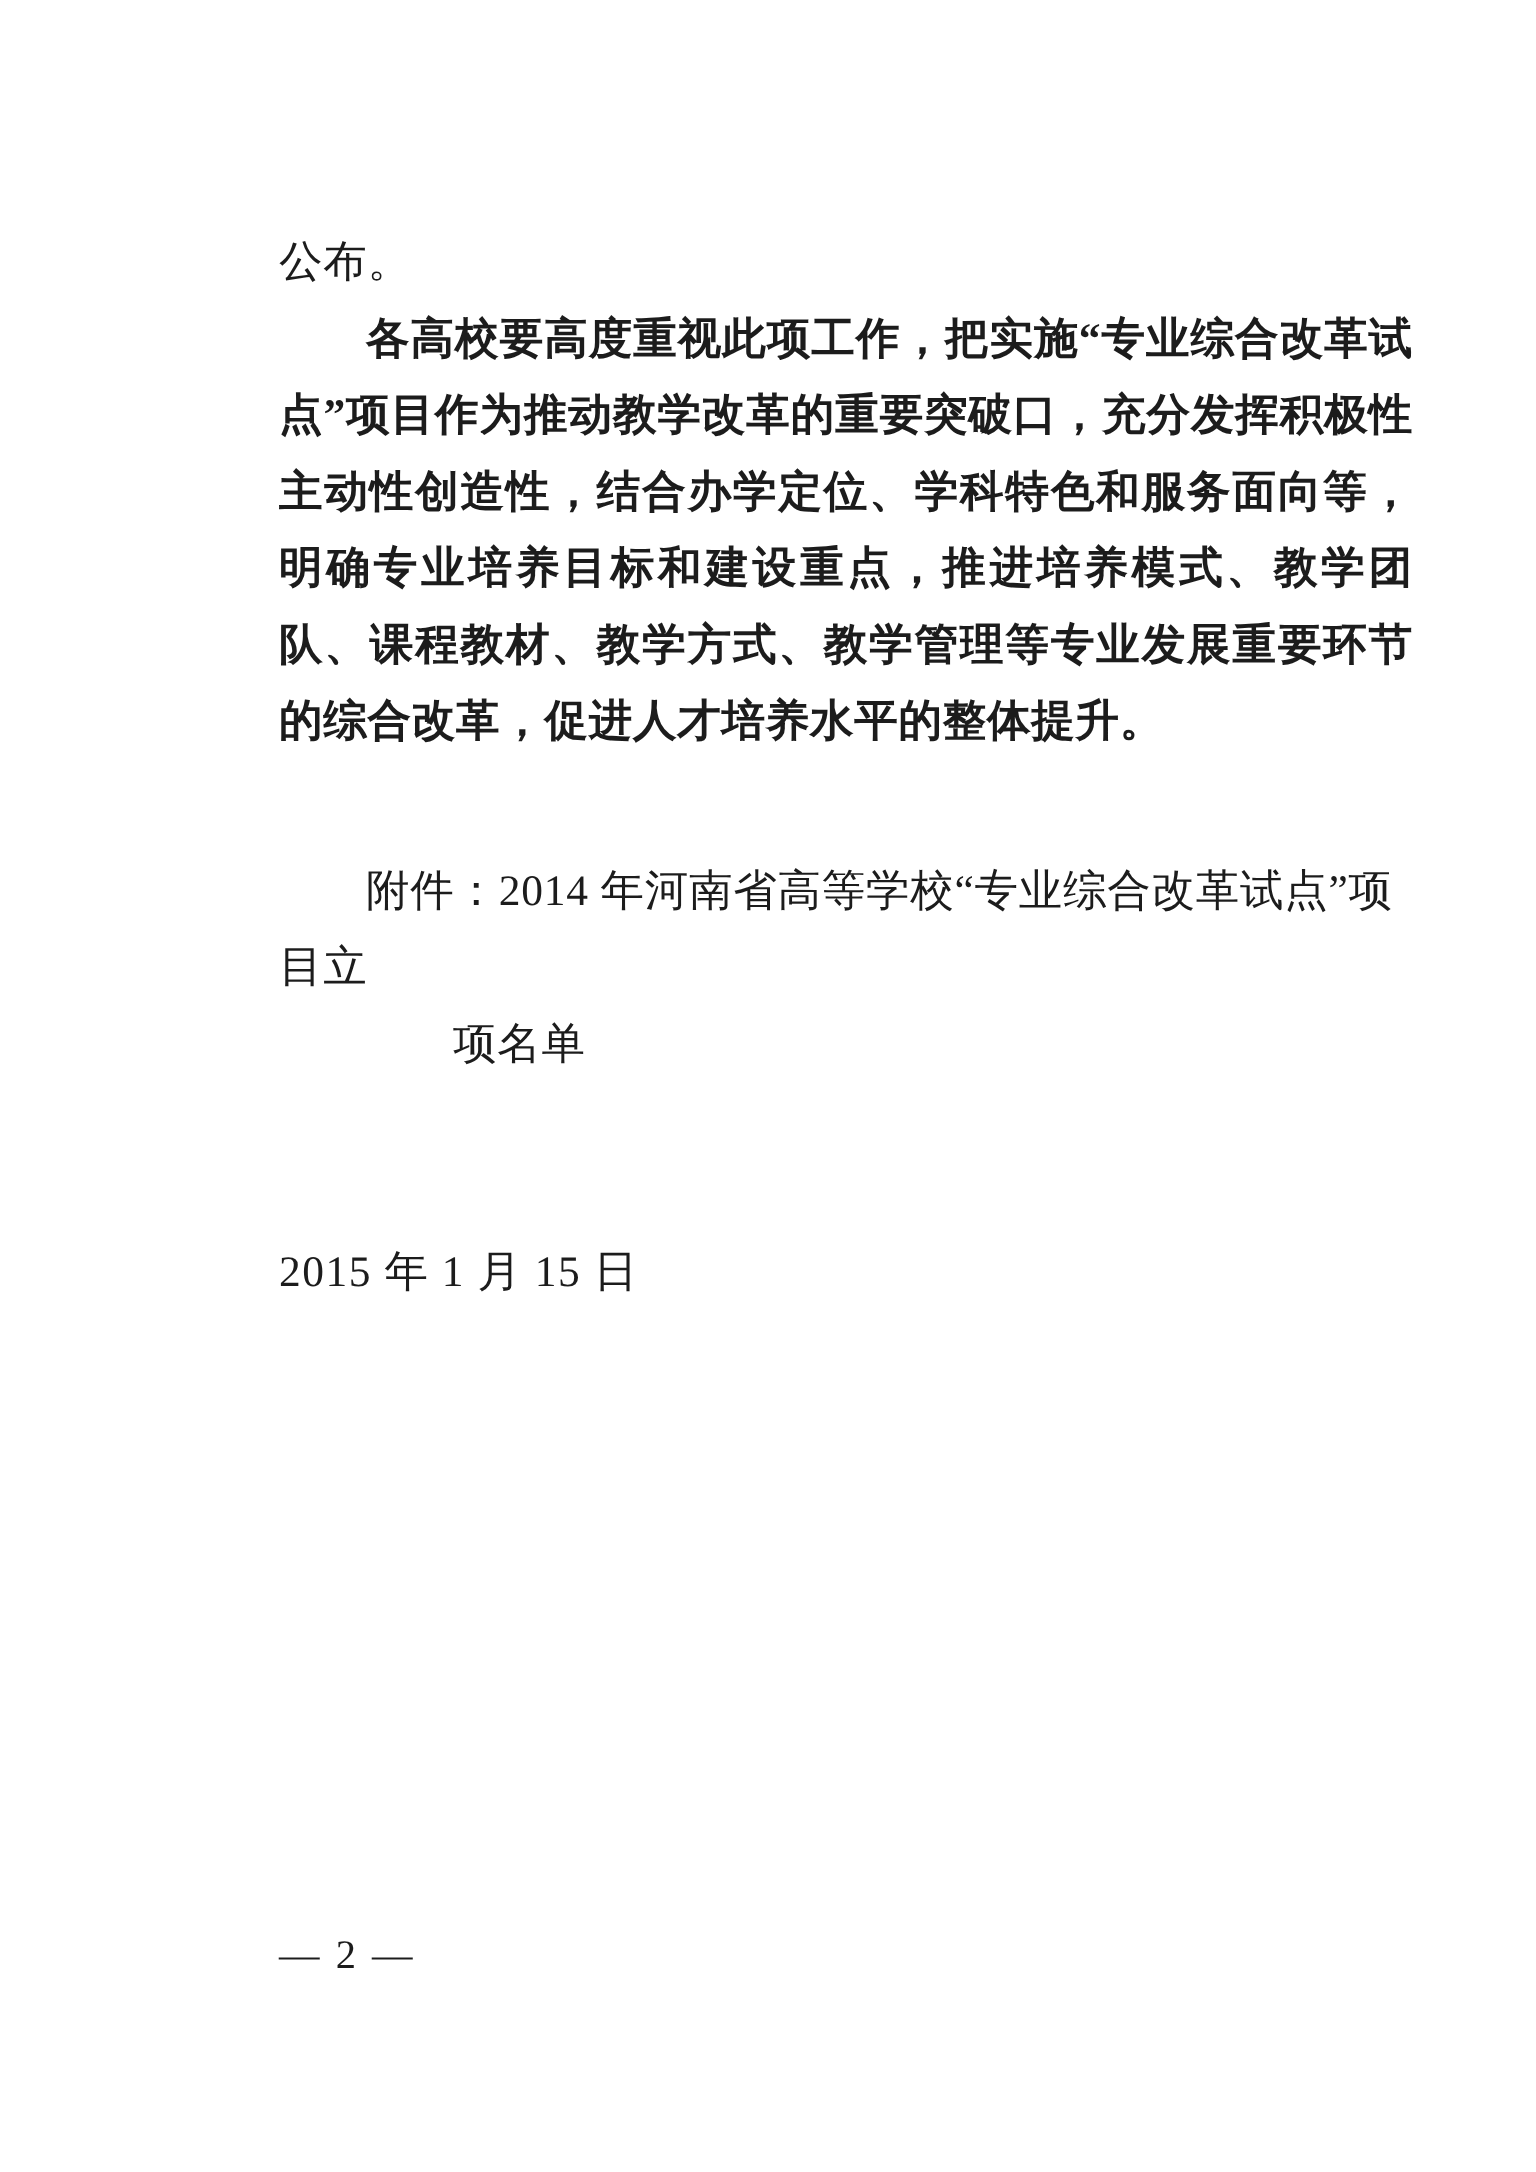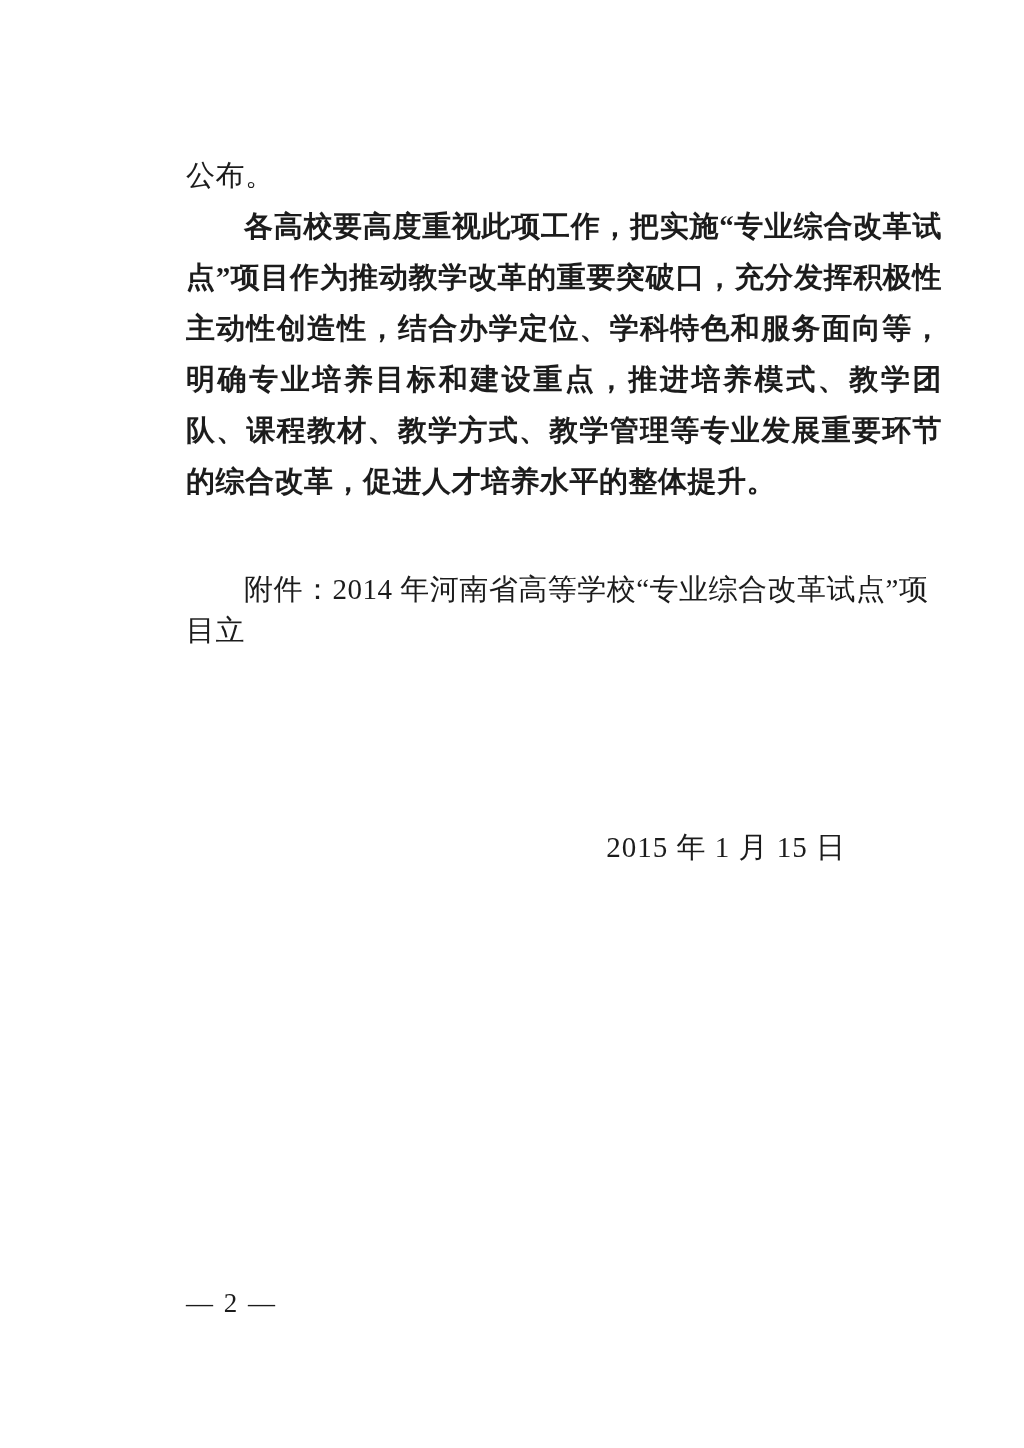--- a/index.html
+++ b/index.html
@@ -34,38 +34,38 @@
   }
   .para.indent {
     text-indent: 58px;
     font-weight: bold;
   }
   .spacer-lg {
     height: 62px;
   }
   .attachment {
     font-size: 29px;
-    line-height: 41px;
+    line-height: 51px;
     letter-spacing: 0.5px;
     text-indent: 58px;
     color: #1c1c1c;
   }
   .attachment-cont {
     font-size: 29px;
     line-height: 51px;
     letter-spacing: 0.5px;
     text-indent: 116px;
     color: #1c1c1c;
   }
   .date-line {
     position: absolute;
     left: 140px;
     top: 828px;
     width: 756px;
-    text-align: right;
+    text-align: left;
     padding-right: 96px;
     box-sizing: border-box;
     font-size: 29px;
     letter-spacing: 1px;
     color: #1c1c1c;
   }
   .page-number {
     position: absolute;
     left: 140px;
     top: 1288px;
@@ -81,20 +81,21 @@
 
   <div class="doc-body">
 
     <p class="para">公布。</p>
 
     <p class="para indent">各高校要高度重视此项工作，把实施“专业综合改革试点”项目作为推动教学改革的重要突破口，充分发挥积极性主动性创造性，结合办学定位、学科特色和服务面向等，明确专业培养目标和建设重点，推进培养模式、教学团队、课程教材、教学方式、教学管理等专业发展重要环节的综合改革，促进人才培养水平的整体提升。</p>
 
     <div class="spacer-lg"></div>
 
     <div class="attachment">附件：2014 年河南省高等学校“专业综合改革试点”项目立</div>
+    <div class="attachment-cont">项名单</div>
 
   </div>
 
   <div class="date-line">2015 年 1 月 15 日</div>
 
   <div class="page-number">— 2 —</div>
 
 </div>
 
 </body></html>

